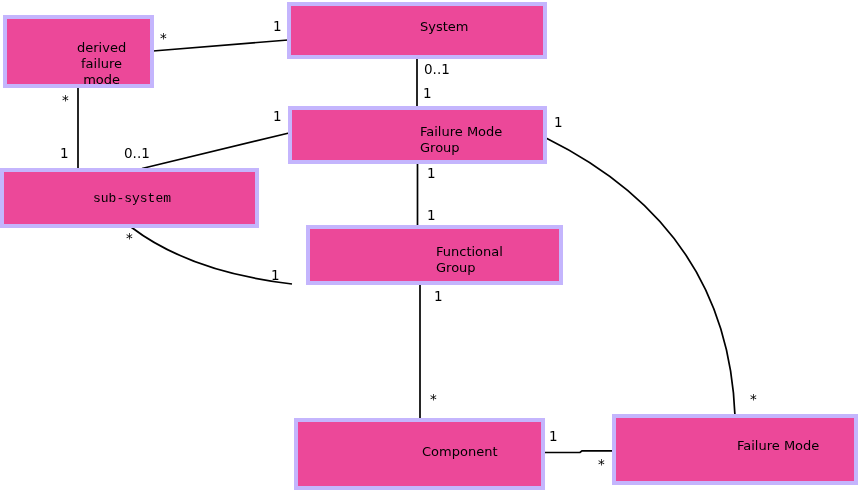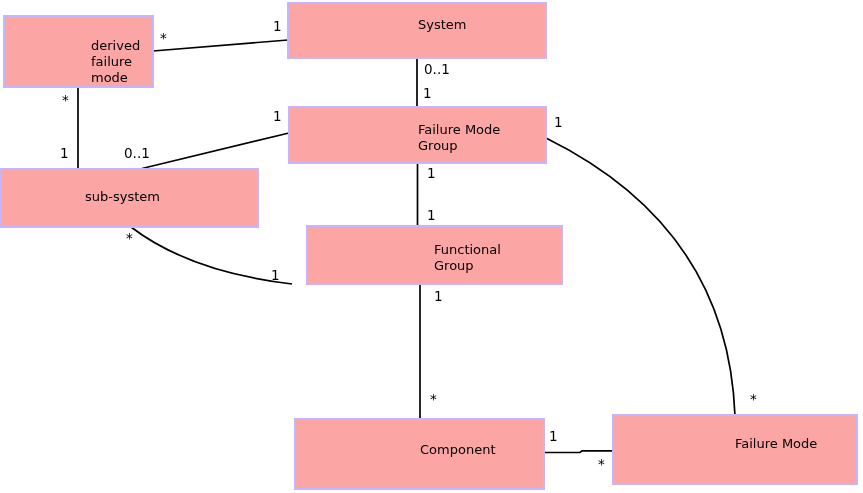--- a/index.html
+++ b/index.html
@@ -23,22 +23,22 @@
     z-index: 1;
   }
   #edges-svg path {
     fill: none;
     stroke: #000000;
     stroke-width: 1.7;
   }
   .node {
     position: absolute;
     box-sizing: border-box;
-    border: 2px solid #c4b5fd;
-    background: #fca5a5;
+    border: 4px solid #c4b5fd;
+    background: #ec4899;
     z-index: 2;
   }
   .node .label {
     position: absolute;
     font-size: 13px;
     line-height: 16px;
     white-space: pre-line;
     color: #000000;
   }
   .mult {
@@ -61,36 +61,36 @@
     <path d="M417,57 L417,107"></path>
     <path d="M289,133 L142,168.5"></path>
     <path d="M417.5,163 L417.5,226"></path>
     <path d="M131,227 Q190,272 292,284"></path>
     <path d="M420,284 L420,419"></path>
     <path d="M543,452.5 L580,452.5 L582,450.8 L613,450.8"></path>
     <path d="M546,138 Q728,228 735,416"></path>
   </svg>
 
   <div class="node" style="left:3px; top:15px; width:151px; height:73px;">
-    <span class="label" style="left:86px; top:21px;">derived
+    <span class="label" style="left:70px; top:21px;text-align:center;">derived
 failure
 mode</span>
   </div>
 
   <div class="node" style="left:287px; top:2px; width:260px; height:57px;">
     <span class="label" style="left:129px; top:13px;">System</span>
   </div>
 
   <div class="node" style="left:288px; top:106px; width:259px; height:58px;">
     <span class="label" style="left:128px; top:14px;">Failure Mode
 Group</span>
   </div>
 
   <div class="node" style="left:0px; top:168px; width:259px; height:60px;">
-    <span class="label" style="left:83px; top:19px;">sub-system</span>
+    <span class="label" style="left:89px; top:19px;font-family:Liberation Mono, monospace;">sub-system</span>
   </div>
 
   <div class="node" style="left:306px; top:225px; width:257px; height:60px;">
     <span class="label" style="left:126px; top:15px;">Functional
 Group</span>
   </div>
 
   <div class="node" style="left:294px; top:418px; width:251px; height:72px;padding-left:20px;">
     <span class="label" style="left:124px; top:22px;">Component</span>
   </div>

